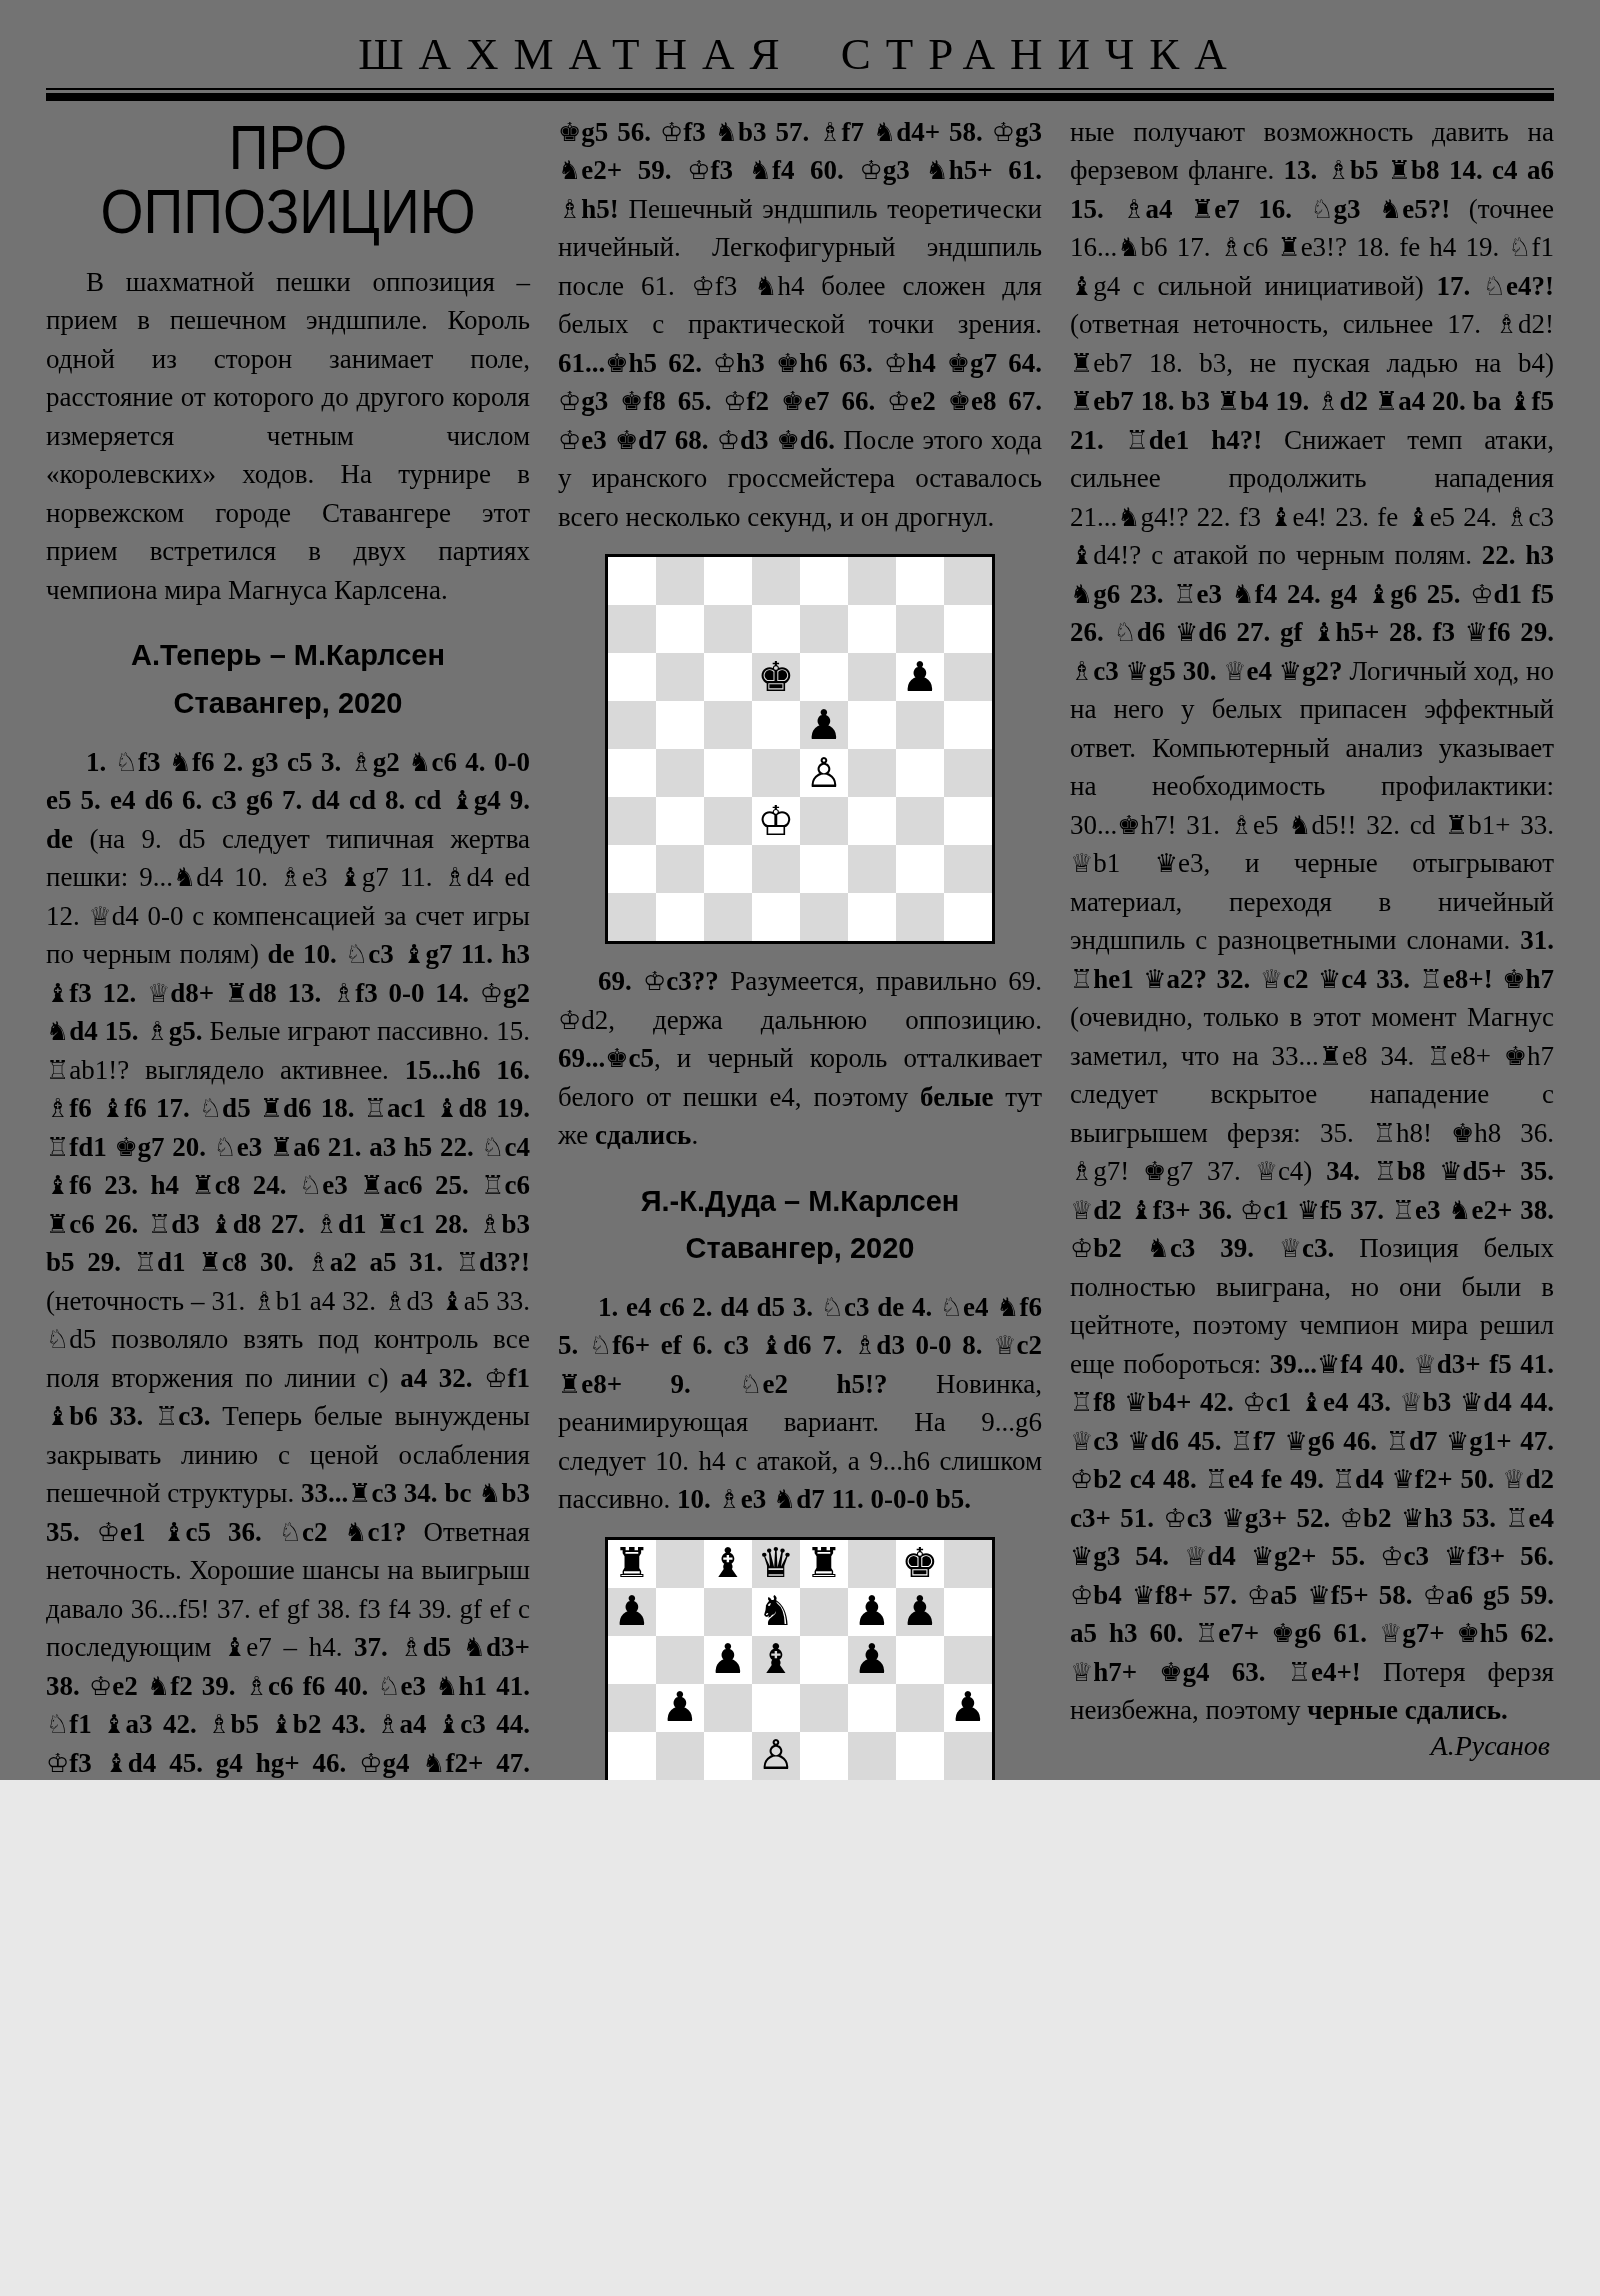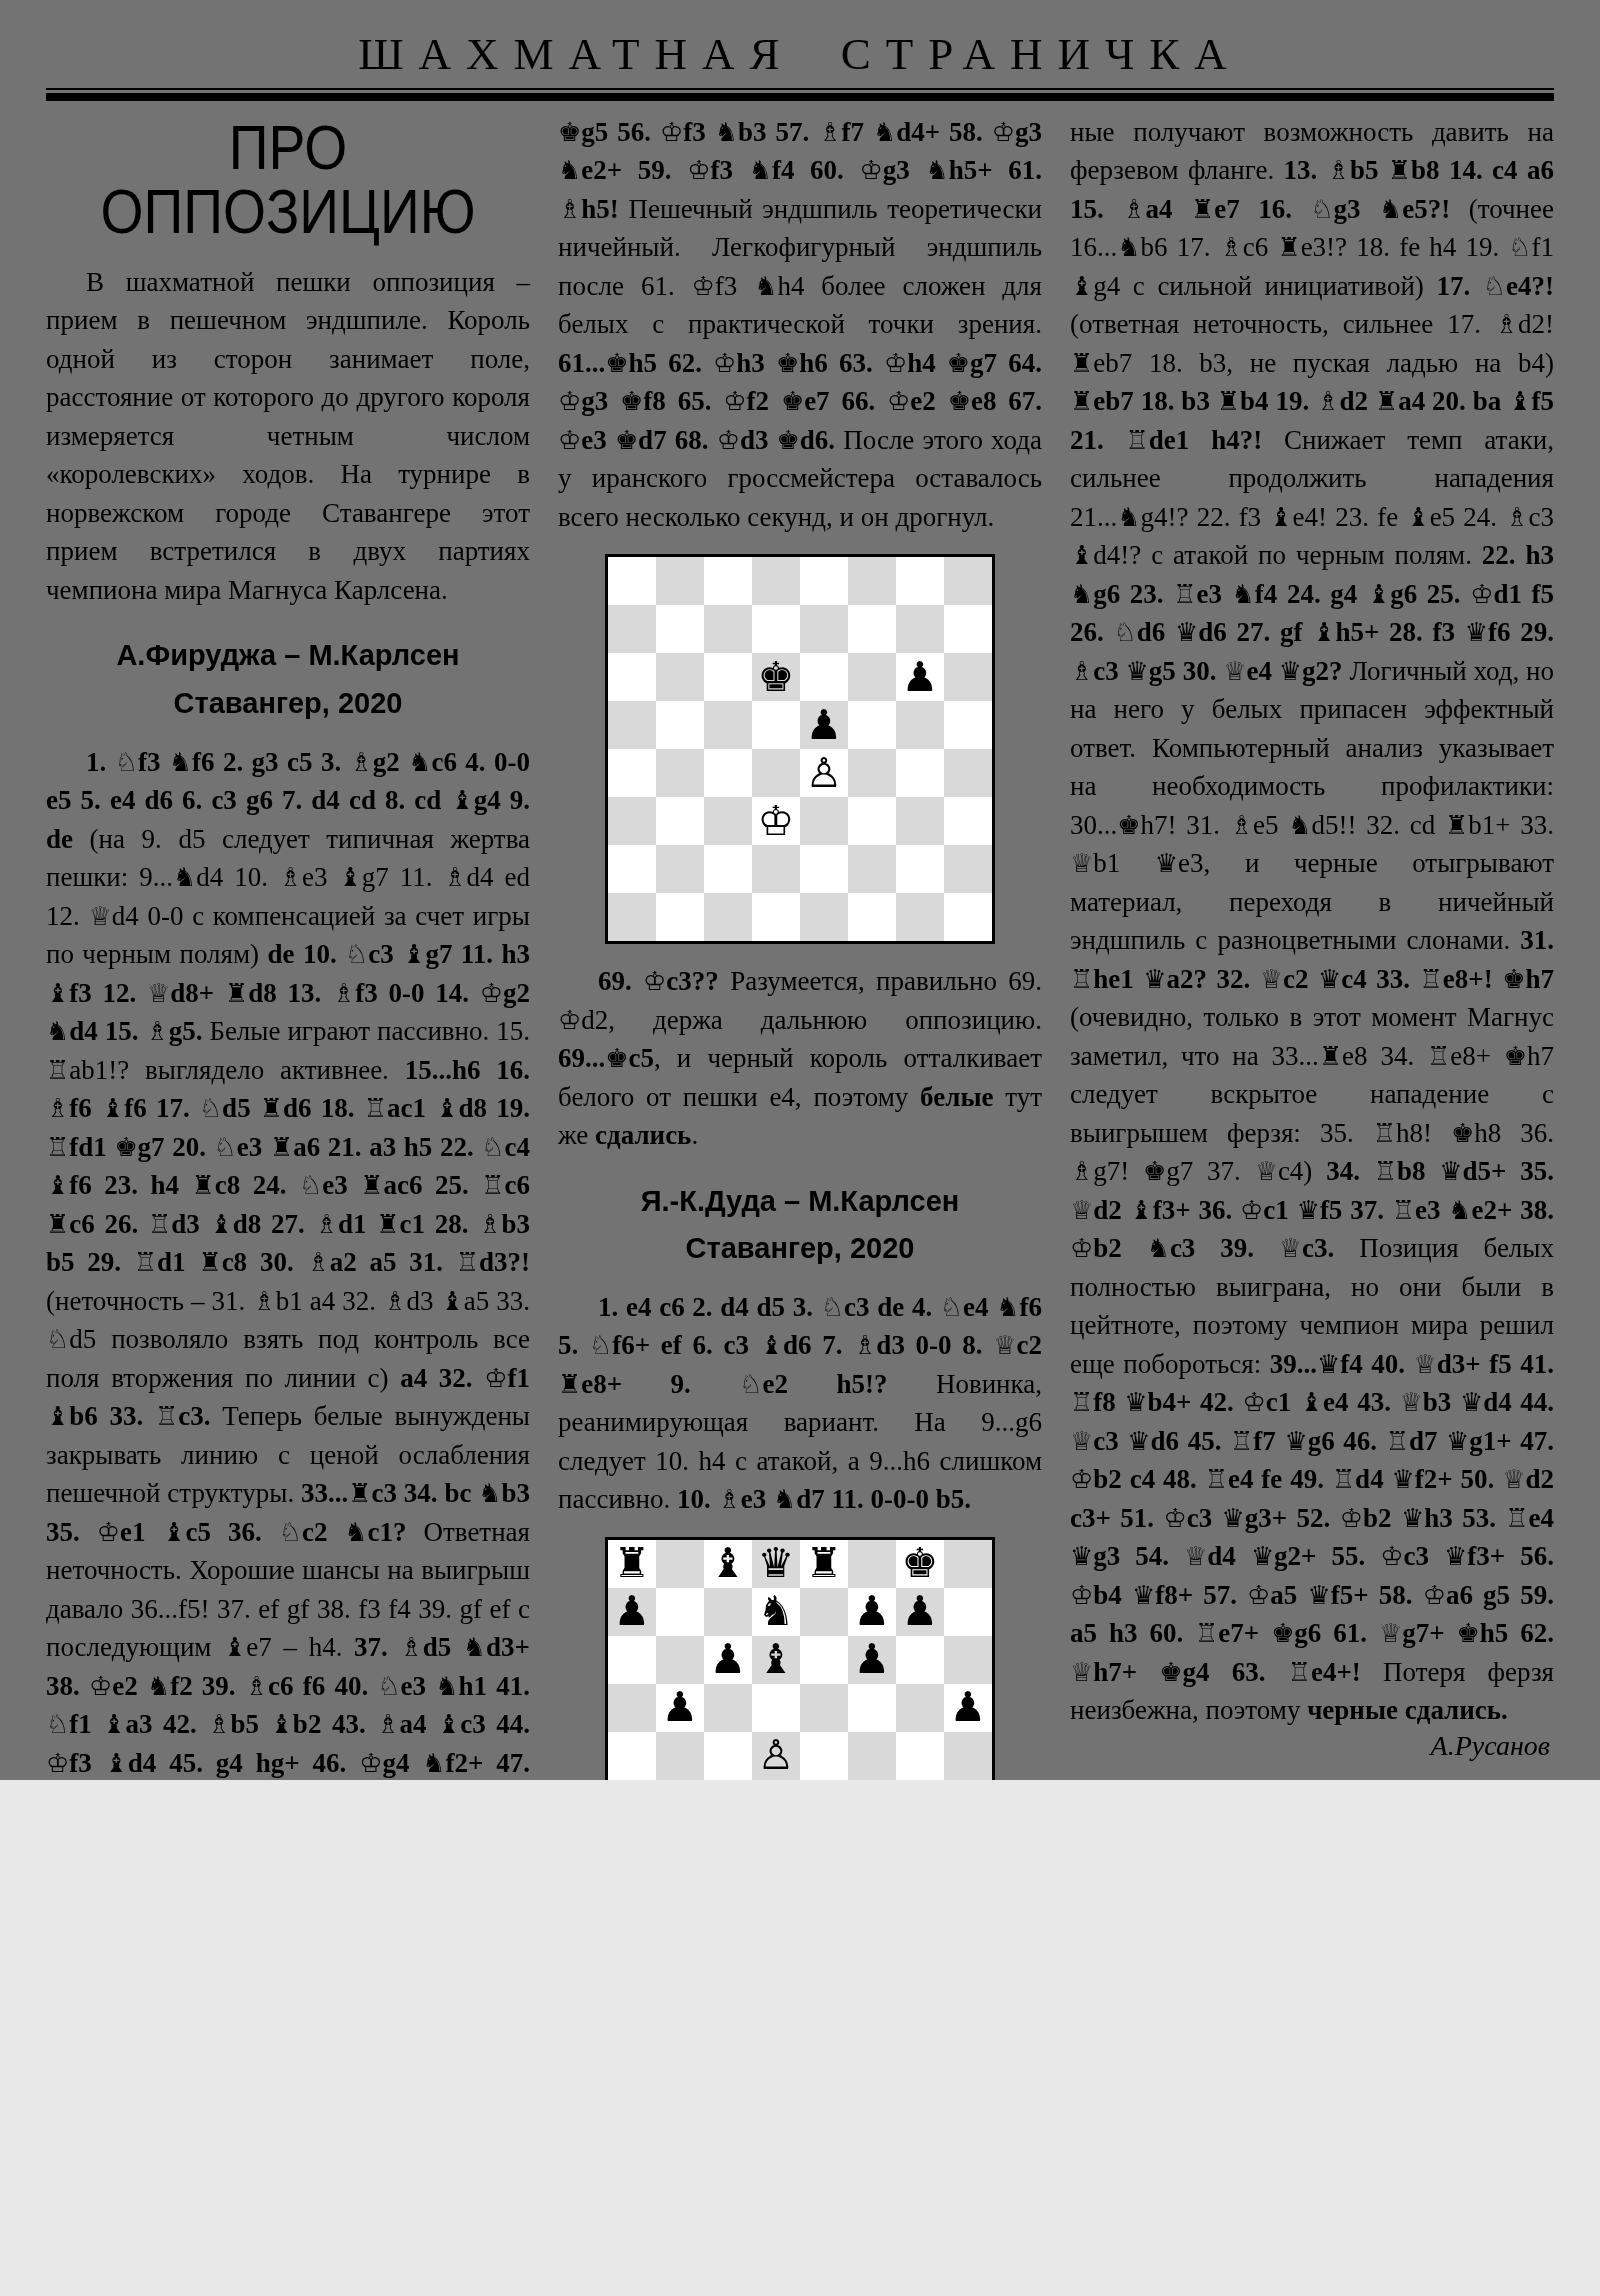--- a/index.html
+++ b/index.html
@@ -59,21 +59,21 @@
   <div class="rule">
     <div class="rule-thin"></div>
     <div class="rule-thick"></div>
   </div>
   <div class="cols">
     <div class="col">
       <h1 class="art-title">ПРО ОППОЗИЦИЮ</h1>
       <div class="blocks">
           <p class="para indent"><span class="run">В шахматной пешки оппозиция – прием в пешечном эндшпиле. Король одной из сторон занимает поле, расстояние от которого до другого короля измеряется четным числом «королевских» ходов. На турнире в норвежском городе Ставангере этот прием встретился в двух партиях чемпиона мира Магнуса Карлсена.</span></p>
           <div class="game-header">
-            <div class="gh-players">А.Фируджа – М.Карлсен</div>
+            <div class="gh-players">А.Теперь – М.Карлсен</div>
             <div class="gh-venue">Ставангер, 2020</div>
           </div>
           <p class="para indent"><span class="run bold">1. <span class="fig">♘</span>f3 <span class="fig">♞</span>f6 2. g3 c5 3. <span class="fig">♗</span>g2 <span class="fig">♞</span>c6 4. 0-0 e5 5. e4 d6 6. c3 g6 7. d4 cd 8. cd <span class="fig">♝</span>g4 9. de </span><span class="run">(на 9. d5 следует типичная жертва пешки: 9...<span class="fig">♞</span>d4 10. <span class="fig">♗</span>e3 <span class="fig">♝</span>g7 11. <span class="fig">♗</span>d4 ed 12. <span class="fig">♕</span>d4 0-0 с компенсацией за счет игры по черным полям) </span><span class="run bold">de 10. <span class="fig">♘</span>c3 <span class="fig">♝</span>g7 11. h3 <span class="fig">♝</span>f3 12. <span class="fig">♕</span>d8+ <span class="fig">♜</span>d8 13. <span class="fig">♗</span>f3 0-0 14. <span class="fig">♔</span>g2 <span class="fig">♞</span>d4 15. <span class="fig">♗</span>g5. </span><span class="run">Белые играют пассивно. 15. <span class="fig">♖</span>ab1!? выглядело активнее. </span><span class="run bold">15...h6 16. <span class="fig">♗</span>f6 <span class="fig">♝</span>f6 17. <span class="fig">♘</span>d5 <span class="fig">♜</span>d6 18. <span class="fig">♖</span>ac1 <span class="fig">♝</span>d8 19. <span class="fig">♖</span>fd1 <span class="fig">♚</span>g7 20. <span class="fig">♘</span>e3 <span class="fig">♜</span>a6 21. a3 h5 22. <span class="fig">♘</span>c4 <span class="fig">♝</span>f6 23. h4 <span class="fig">♜</span>c8 24. <span class="fig">♘</span>e3 <span class="fig">♜</span>ac6 25. <span class="fig">♖</span>c6 <span class="fig">♜</span>c6 26. <span class="fig">♖</span>d3 <span class="fig">♝</span>d8 27. <span class="fig">♗</span>d1 <span class="fig">♜</span>c1 28. <span class="fig">♗</span>b3 b5 29. <span class="fig">♖</span>d1 <span class="fig">♜</span>c8 30. <span class="fig">♗</span>a2 a5 31. <span class="fig">♖</span>d3?! </span><span class="run">(неточность – 31. <span class="fig">♗</span>b1 a4 32. <span class="fig">♗</span>d3 <span class="fig">♝</span>a5 33. <span class="fig">♘</span>d5 позволяло взять под контроль все поля вторжения по линии c) </span><span class="run bold">a4 32. <span class="fig">♔</span>f1 <span class="fig">♝</span>b6 33. <span class="fig">♖</span>c3. </span><span class="run">Теперь белые вынуждены закрывать линию с ценой ослабления пешечной структуры. </span><span class="run bold">33...<span class="fig">♜</span>c3 34. bc <span class="fig">♞</span>b3 35. <span class="fig">♔</span>e1 <span class="fig">♝</span>c5 36. <span class="fig">♘</span>c2 <span class="fig">♞</span>c1? </span><span class="run">Ответная неточность. Хорошие шансы на выигрыш давало 36...f5! 37. ef gf 38. f3 f4 39. gf ef с последующим <span class="fig">♝</span>e7 – h4. </span><span class="run bold">37. <span class="fig">♗</span>d5 <span class="fig">♞</span>d3+ 38. <span class="fig">♔</span>e2 <span class="fig">♞</span>f2 39. <span class="fig">♗</span>c6 f6 40. <span class="fig">♘</span>e3 <span class="fig">♞</span>h1 41. <span class="fig">♘</span>f1 <span class="fig">♝</span>a3 42. <span class="fig">♗</span>b5 <span class="fig">♝</span>b2 43. <span class="fig">♗</span>a4 <span class="fig">♝</span>c3 44. <span class="fig">♔</span>f3 <span class="fig">♝</span>d4 45. g4 hg+ 46. <span class="fig">♔</span>g4 <span class="fig">♞</span>f2+ 47. <span class="fig">♔</span>f3 <span class="fig">♚</span>h6 48. <span class="fig">♘</span>g3 <span class="fig">♞</span>d3 49. <span class="fig">♗</span>e8 <span class="fig">♞</span>f4 50. <span class="fig">♘</span>e2 <span class="fig">♞</span>e6 51. <span class="fig">♗</span>f7 <span class="fig">♞</span>c5 52. <span class="fig">♘</span>g3 <span class="fig">♝</span>c3 53. h5 <span class="fig">♝</span>e1 54. <span class="fig">♗</span>g6 <span class="fig">♝</span>g3 55. <span class="fig">♔</span>g3</span></p>
         </div>
     </div>
     <div class="col">
       <div class="blocks">
           <p class="para"><span class="run bold"><span class="fig">♚</span>g5 56. <span class="fig">♔</span>f3 <span class="fig">♞</span>b3 57. <span class="fig">♗</span>f7 <span class="fig">♞</span>d4+ 58. <span class="fig">♔</span>g3 <span class="fig">♞</span>e2+ 59. <span class="fig">♔</span>f3 <span class="fig">♞</span>f4 60. <span class="fig">♔</span>g3 <span class="fig">♞</span>h5+ 61. <span class="fig">♗</span>h5! </span><span class="run">Пешечный эндшпиль теоретически ничейный. Легкофигурный эндшпиль после 61. <span class="fig">♔</span>f3 <span class="fig">♞</span>h4 более сложен для белых с практической точки зрения. </span><span class="run bold">61...<span class="fig">♚</span>h5 62. <span class="fig">♔</span>h3 <span class="fig">♚</span>h6 63. <span class="fig">♔</span>h4 <span class="fig">♚</span>g7 64. <span class="fig">♔</span>g3 <span class="fig">♚</span>f8 65. <span class="fig">♔</span>f2 <span class="fig">♚</span>e7 66. <span class="fig">♔</span>e2 <span class="fig">♚</span>e8 67. <span class="fig">♔</span>e3 <span class="fig">♚</span>d7 68. <span class="fig">♔</span>d3 <span class="fig">♚</span>d6. </span><span class="run">После этого хода у иранского гроссмейстера оставалось всего несколько секунд, и он дрогнул.</span></p>
           <div class="diagram">
             <div class="board">

